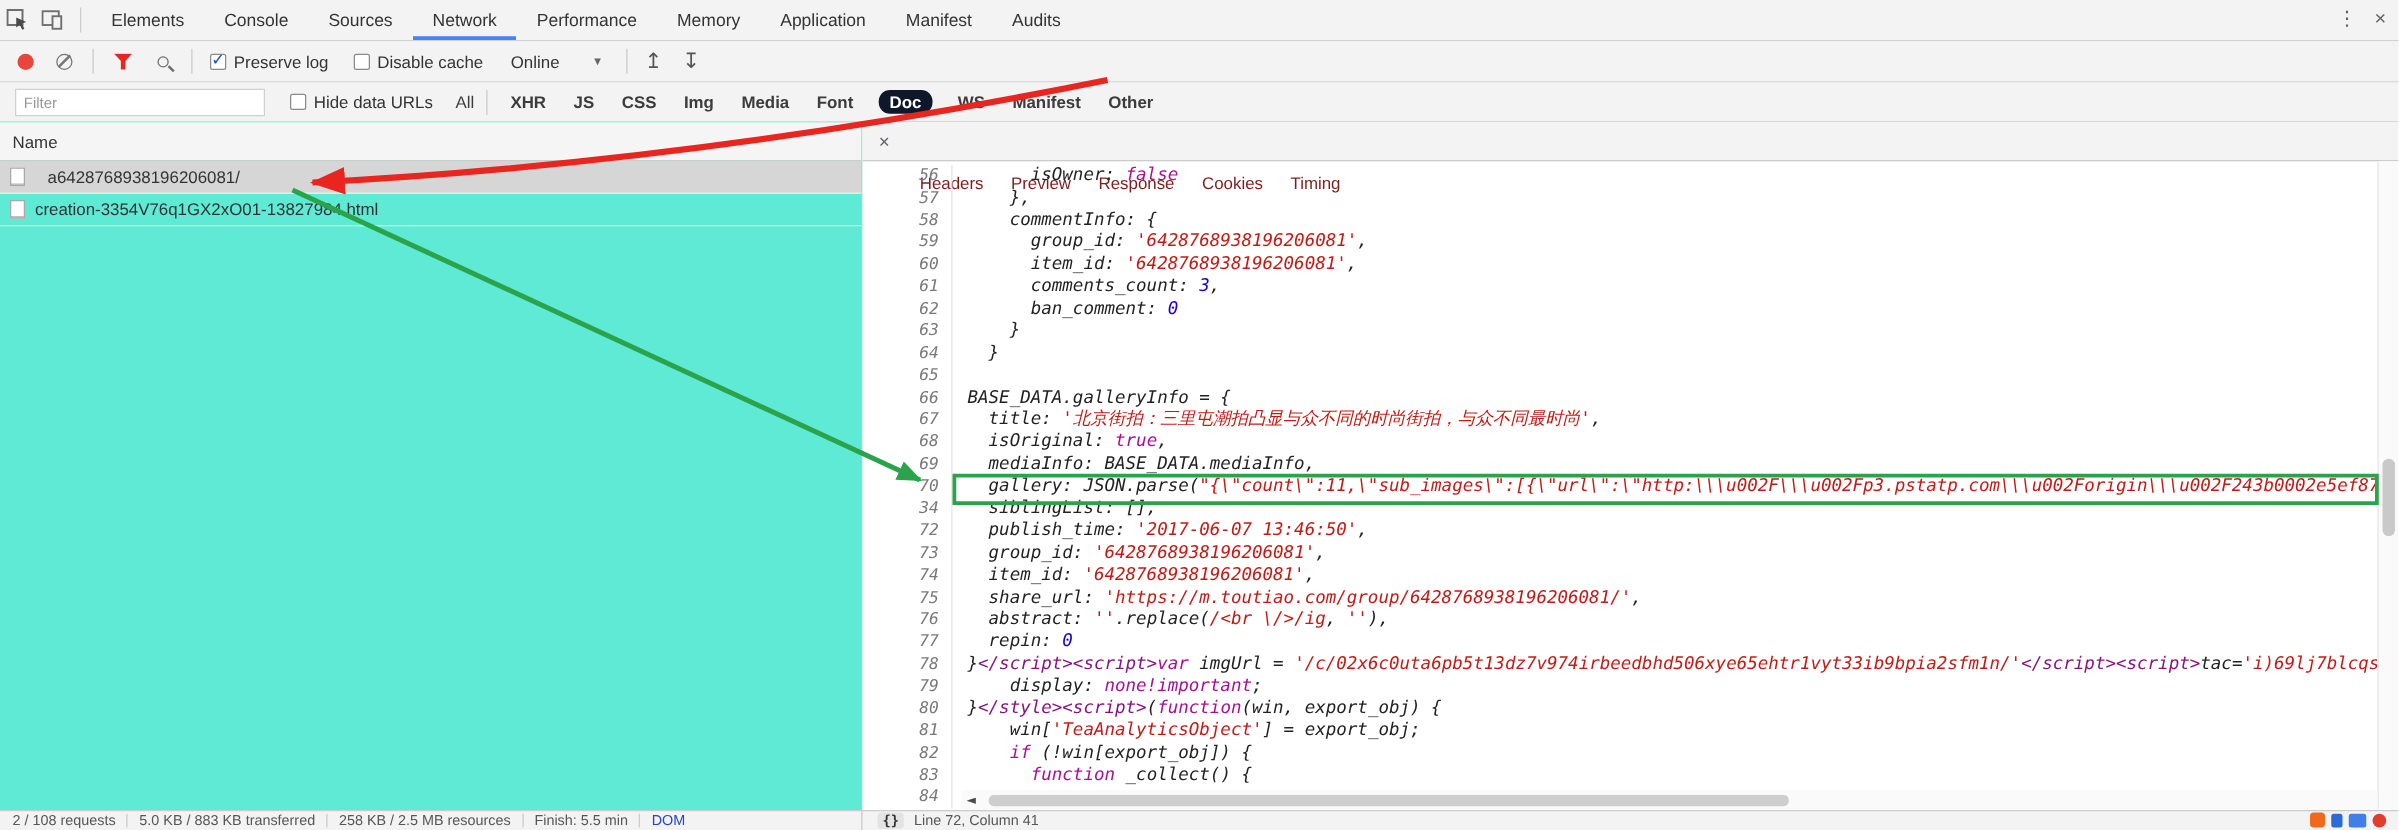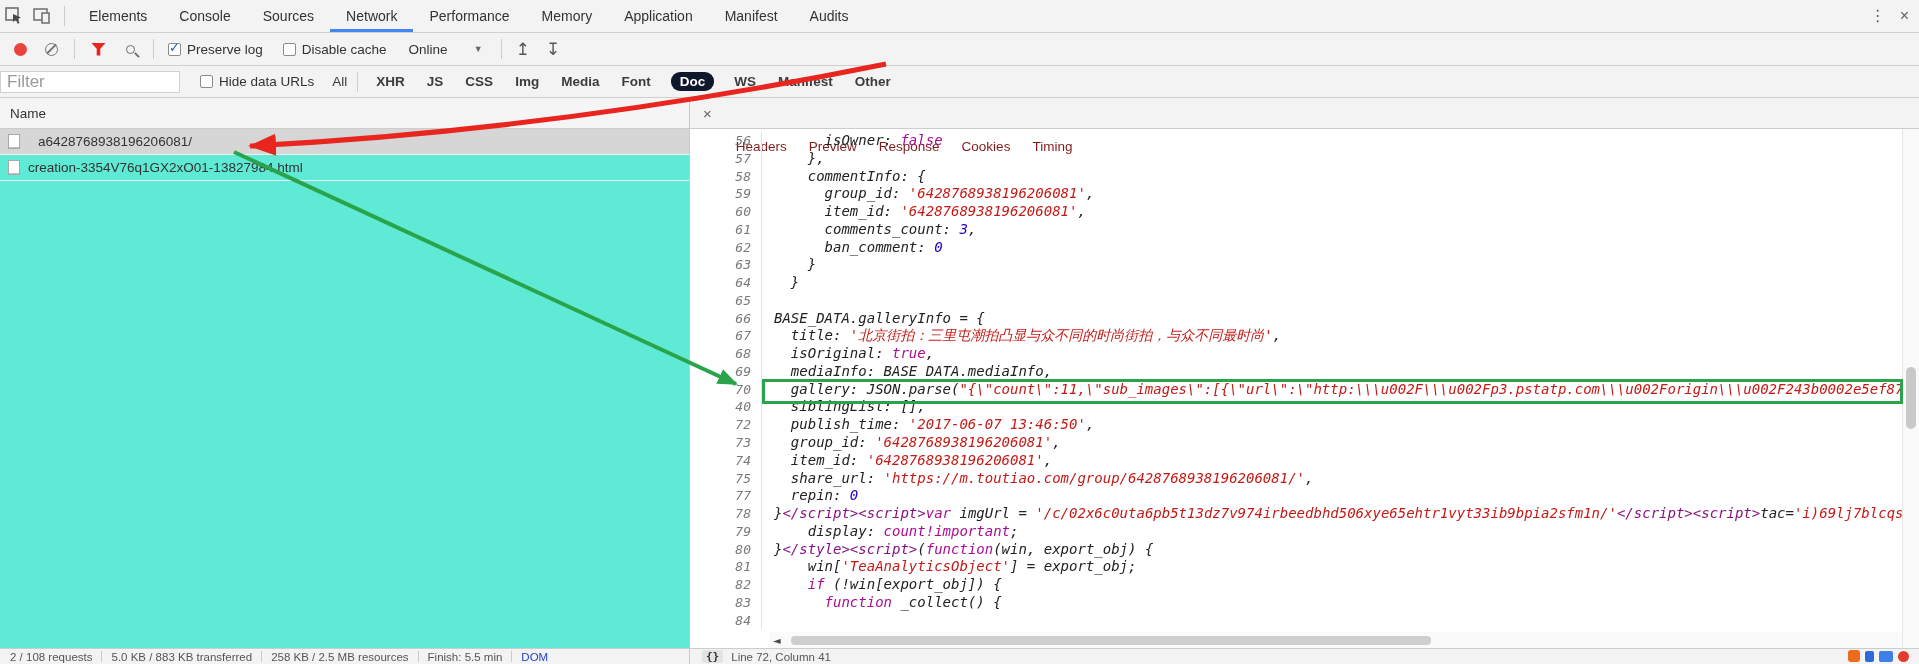--- a/index.html
+++ b/index.html
@@ -42,22 +42,22 @@
   .cb.checked .check{display:block;}
   .tb-label{font-size:13.5px;color:#333;margin-left:6px;cursor:default;}
   .select{display:flex;align-items:center;gap:26px;margin-left:22px;cursor:pointer;}
   .select .sel-label{font-size:13.5px;color:#333;}
   .select .sel-arrow{font-size:9px;color:#666;}
   .arrow-glyph{font-size:17px;color:#555;cursor:pointer;font-family:"DejaVu Sans",sans-serif;}
   #annotation-text{position:absolute;left:690px;top:38px;font-size:20px;font-weight:bold;color:var(--annred);}
   #gear{position:absolute;right:14px;top:40px;font-size:17px;color:#777;cursor:pointer;font-family:"DejaVu Sans",sans-serif;}
 
   
-  #filter-input{width:180px;height:22px;margin-left:0;border:1px solid #d0d0d0;background:#fff;
-                font-size:17px;color:#333;padding:0 6px;outline:none;}
+  #filter-input{width:200px;height:22px;margin-left:12px;border:1px solid #d0d0d0;background:#fff;
+                font-size:12px;color:#333;padding:0 6px;outline:none;}
   #filter-input::placeholder{color:#999;}
   #type-filters{display:flex;align-items:flex-start;gap:18px;margin-left:8px;font-weight:bold;}
   .pill{font-size:13.5px;color:#3c3c3c;cursor:pointer;padding:2px 2px;}
   .pill.active{background:#0f172a;color:#fff;border-radius:9px;padding:2px 9px;}
 
   
   #main{position:absolute;top:98px;left:0;width:1919px;height:550px;display:flex;}
   #left-panel{width:690px;height:100%;border-right:1px solid #c9c9c9;background:#5eead4;position:relative;}
   #name-header{height:31px;background:#f5f5f5;border-bottom:1px solid #ccc;display:flex;align-items:center;
                padding-left:10px;font-size:13.5px;color:#333;}
@@ -226,28 +226,29 @@
           <div class="code-line"><span class="gutter">61</span><span class="line-text"><span class="tk-p">      comments_count: </span><span class="tk-num">3</span><span class="tk-p">,</span></span></div>
           <div class="code-line"><span class="gutter">62</span><span class="line-text"><span class="tk-p">      ban_comment: </span><span class="tk-num">0</span></span></div>
           <div class="code-line"><span class="gutter">63</span><span class="line-text"><span class="tk-p">    }</span></span></div>
           <div class="code-line"><span class="gutter">64</span><span class="line-text"><span class="tk-p">  }</span></span></div>
           <div class="code-line"><span class="gutter">65</span><span class="line-text"></span></div>
           <div class="code-line"><span class="gutter">66</span><span class="line-text"><span class="tk-p">BASE_DATA.galleryInfo = {</span></span></div>
           <div class="code-line"><span class="gutter">67</span><span class="line-text"><span class="tk-p">  title: </span><span class="tk-str">'北京街拍：三里屯潮拍凸显与众不同的时尚街拍，与众不同最时尚'</span><span class="tk-p">,</span></span></div>
           <div class="code-line"><span class="gutter">68</span><span class="line-text"><span class="tk-p">  isOriginal: </span><span class="tk-atom">true</span><span class="tk-p">,</span></span></div>
           <div class="code-line"><span class="gutter">69</span><span class="line-text"><span class="tk-p">  mediaInfo: BASE_DATA.mediaInfo,</span></span></div>
           <div class="code-line"><span class="gutter">70</span><span class="line-text"><span class="tk-p">  gallery: JSON.parse(</span><span class="tk-str">"{\"count\":11,\"sub_images\":[{\"url\":\"http:\\\u002F\\\u002Fp3.pstatp.com\\\u002Forigin\\\u002F243b0002e5ef8738560</span></span></div>
-          <div class="code-line"><span class="gutter">40</span><span class="line-text"><span class="tk-p">  siblingList: [],</span></span></div>
+          <div class="code-line"><span class="gutter">34</span><span class="line-text"><span class="tk-p">  siblingList: [],</span></span></div>
           <div class="code-line"><span class="gutter">72</span><span class="line-text"><span class="tk-p">  publish_time: </span><span class="tk-str">'2017-06-07 13:46:50'</span><span class="tk-p">,</span></span></div>
           <div class="code-line"><span class="gutter">73</span><span class="line-text"><span class="tk-p">  group_id: </span><span class="tk-str">'6428768938196206081'</span><span class="tk-p">,</span></span></div>
           <div class="code-line"><span class="gutter">74</span><span class="line-text"><span class="tk-p">  item_id: </span><span class="tk-str">'6428768938196206081'</span><span class="tk-p">,</span></span></div>
           <div class="code-line"><span class="gutter">75</span><span class="line-text"><span class="tk-p">  share_url: </span><span class="tk-str">'https://m.toutiao.com/group/6428768938196206081/'</span><span class="tk-p">,</span></span></div>
+          <div class="code-line"><span class="gutter">76</span><span class="line-text"><span class="tk-p">  abstract: </span><span class="tk-str">''</span><span class="tk-p">.replace(</span><span class="tk-str">/&lt;br \/&gt;/ig</span><span class="tk-p">, </span><span class="tk-str">''</span><span class="tk-p">),</span></span></div>
           <div class="code-line"><span class="gutter">77</span><span class="line-text"><span class="tk-p">  repin: </span><span class="tk-num">0</span></span></div>
           <div class="code-line"><span class="gutter">78</span><span class="line-text"><span class="tk-p">}</span><span class="tk-tag">&lt;/script&gt;&lt;script&gt;</span><span class="tk-kw">var</span><span class="tk-p"> imgUrl = </span><span class="tk-str">'/c/02x6c0uta6pb5t13dz7v974irbeedbhd506xye65ehtr1vyt33ib9bpia2sfm1n/'</span><span class="tk-tag">&lt;/script&gt;&lt;script&gt;</span><span class="tk-p">tac=</span><span class="tk-str">'i)69lj7blcqs!i#ng</span></span></div>
-          <div class="code-line"><span class="gutter">79</span><span class="line-text"><span class="tk-p">    display: </span><span class="tk-kw">count!important</span><span class="tk-p">;</span></span></div>
+          <div class="code-line"><span class="gutter">79</span><span class="line-text"><span class="tk-p">    display: </span><span class="tk-kw">none!important</span><span class="tk-p">;</span></span></div>
           <div class="code-line"><span class="gutter">80</span><span class="line-text"><span class="tk-p">}</span><span class="tk-tag">&lt;/style&gt;&lt;script&gt;</span><span class="tk-p">(</span><span class="tk-kw">function</span><span class="tk-p">(win, export_obj) {</span></span></div>
           <div class="code-line"><span class="gutter">81</span><span class="line-text"><span class="tk-p">    win[</span><span class="tk-str">'TeaAnalyticsObject'</span><span class="tk-p">] = export_obj;</span></span></div>
           <div class="code-line"><span class="gutter">82</span><span class="line-text"><span class="tk-p">    </span><span class="tk-kw">if</span><span class="tk-p"> (!win[export_obj]) {</span></span></div>
           <div class="code-line"><span class="gutter">83</span><span class="line-text"><span class="tk-p">      </span><span class="tk-kw">function</span><span class="tk-p"> _collect() {</span></span></div>
           <div class="code-line"><span class="gutter">84</span><span class="line-text"></span></div>
         </div>
       <div id="v-scrollbar">
         <div id="v-thumb"></div>
       </div>
       <div id="h-scrollbar">

